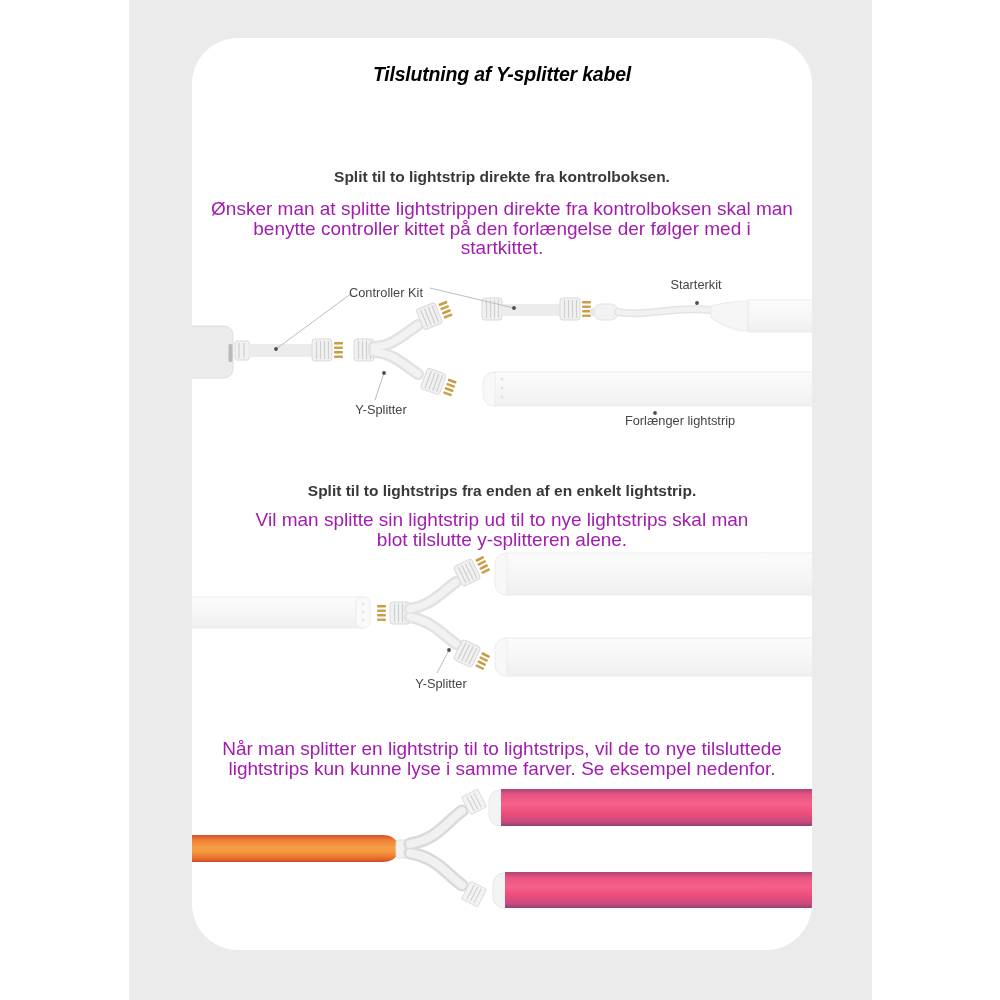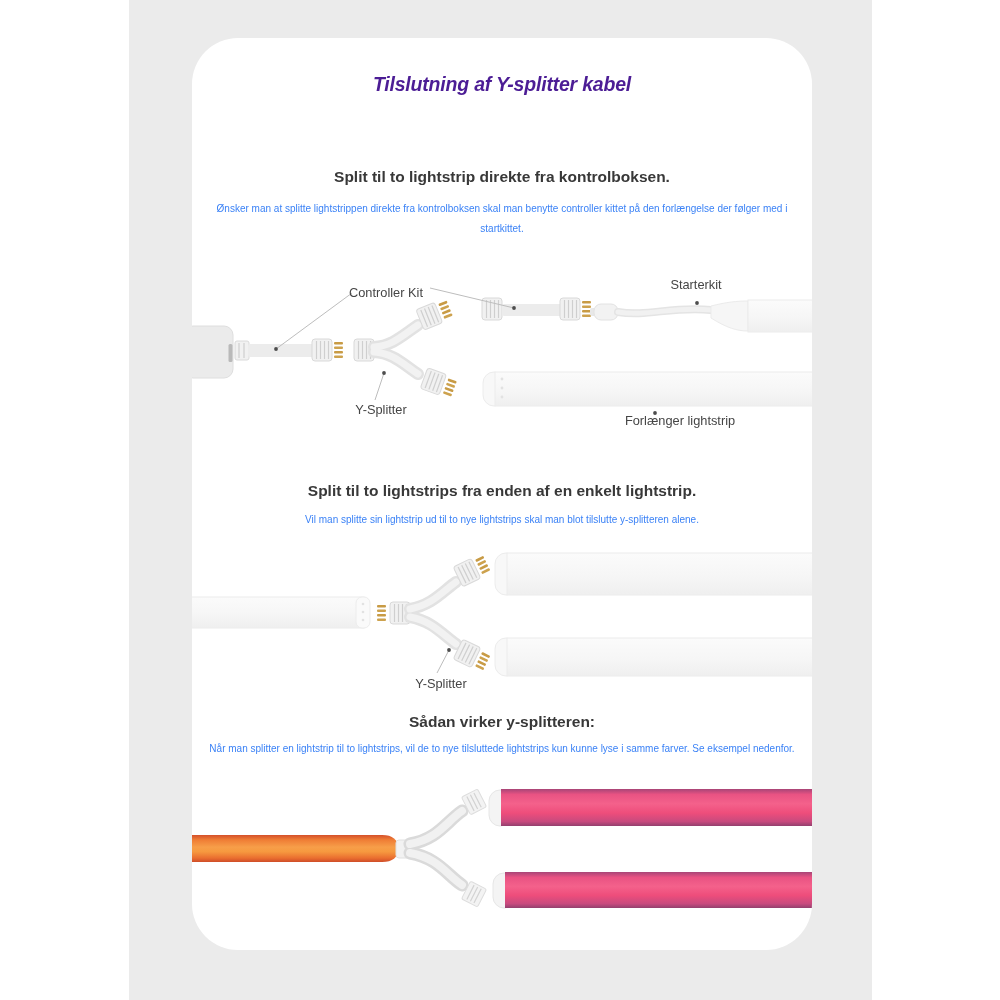--- a/index.html
+++ b/index.html
@@ -9,34 +9,34 @@
     -webkit-font-smoothing:antialiased;
   }
   .photo-band{position:absolute;left:129px;top:0;width:743px;height:1000px;background:#ebebeb;}
   .card{
     position:absolute;left:192px;top:38px;width:620px;height:912px;background:#ffffff;
     border-radius:46px;overflow:hidden;
   }
   .t-center{text-align:center;}
   .page-title{
     position:absolute;left:0;top:25px;width:620px;
-    font-size:19.5px;font-weight:bold;font-style:italic;color:#4c1d95;letter-spacing:-0.2px;margin-top:10px;
+    font-size:19.5px;font-weight:bold;font-style:italic;color:#000000;letter-spacing:-0.2px;
   }
   .subtitle{
     position:absolute;left:0;top:54px;width:620px;
     font-size:12.8px;line-height:15.5px;color:#3f3f3f;
   }
   .subtitle .brand{font-weight:bold;font-style:italic;}
   .sec-heading{
     position:absolute;left:0;width:620px;
     font-size:15.5px;font-weight:bold;color:#383838;
   }
   .sec-body{
     position:absolute;left:50%;transform:translateX(-50%);
-    font-size:10px;line-height:19.5px;color:#3b82f6;
+    font-size:19px;line-height:19.5px;color:#a21caf;
   }
   #s1-heading{top:130px;}
   #s1-body{top:161px;width:585px;}
   #s2-heading{top:444px;text-align:center;}
   #s2-body{top:472px;width:515px;}
   #s3-heading{top:675px;}
   #s3-body{top:701px;width:600px;}
   .diagram{position:absolute;left:0;width:620px;}
   #diagram1{top:222px;height:190px;}
   #diagram2{top:507px;height:155px;}
@@ -194,21 +194,20 @@
       <rect x="315" y="93" width="310" height="38" fill="url(#stripGrad)" stroke="#ececec"></rect>
     </g>
     <g>
       <line x1="245" y1="128" x2="257" y2="105" stroke="#bdbdbd" stroke-width="1"></line>
       <circle cx="257" cy="105" r="1.9" fill="#4d4d4d"></circle>
     </g>
   </svg>
 
   <div id="lbl-ysplitter2" class="dlabel">Y-Splitter</div>
 
-  <div id="s3-heading" class="sec-heading t-center">Sådan virker y-splitteren:</div>
   <div id="s3-body" class="sec-body t-center">Når man splitter en lightstrip til to lightstrips, vil de to nye tilsluttede lightstrips kun kunne lyse i samme farver. Se eksempel nedenfor.</div>
 
   <svg id="diagram3" class="diagram" viewBox="0 0 620 165">
     <defs>
       <linearGradient id="orangeGrad" x1="0" y1="0" x2="0" y2="1">
         <stop offset="0" stop-color="#d4502a"></stop>
           <stop offset="0.18" stop-color="#ef7d35"></stop>
         <stop offset="0.45" stop-color="#f79e49"></stop>
           <stop offset="0.62" stop-color="#f6993f"></stop>
         <stop offset="0.85" stop-color="#ea6f30"></stop>

